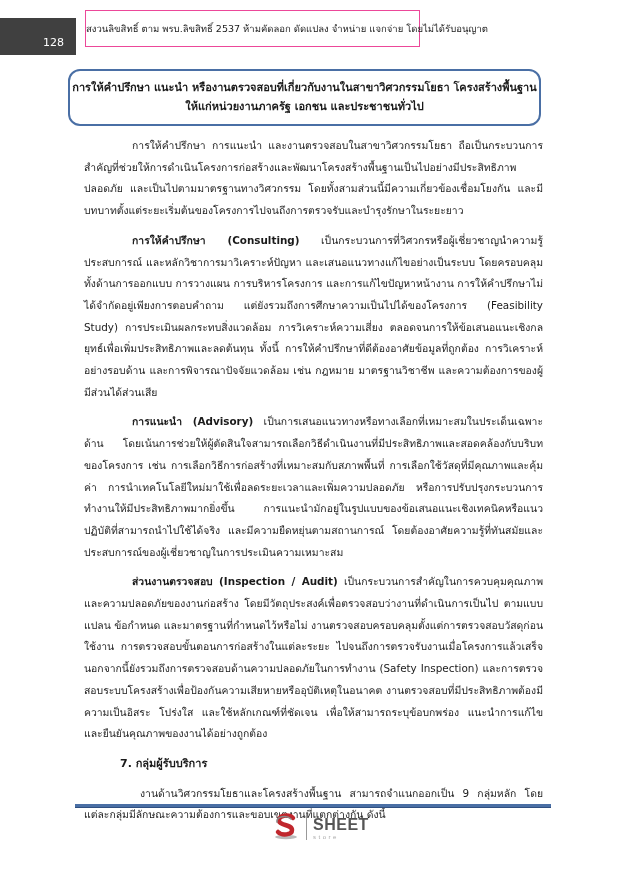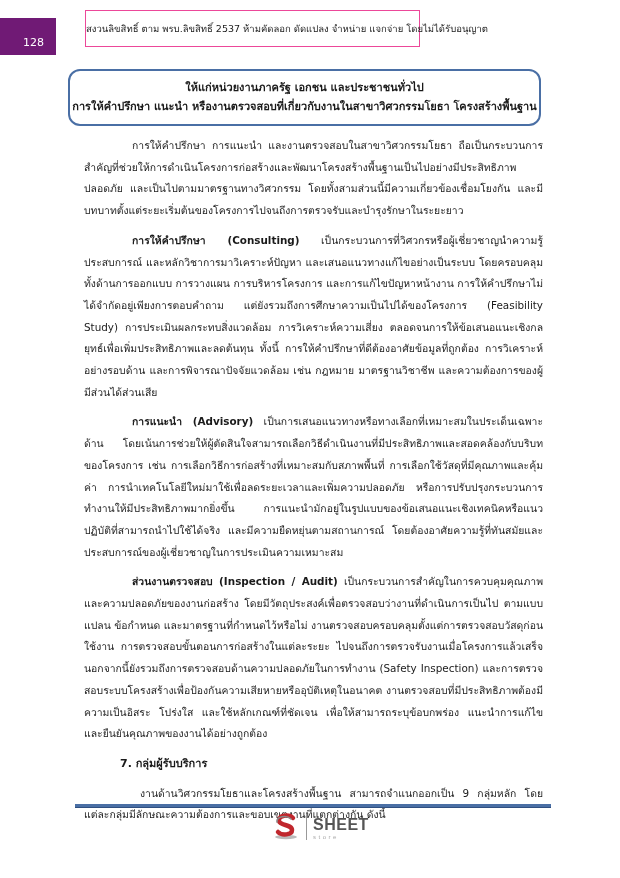--- a/index.html
+++ b/index.html
@@ -1,22 +1,22 @@
 <!DOCTYPE html>
 <html><head>
 <meta charset="utf-8">
 <style>
   html, body { margin: 0; padding: 0; }
   body {
     width: 620px; height: 878px; background: #ffffff; position: relative; overflow: hidden;
     font-family: "DejaVu Sans", "Liberation Sans", sans-serif; color: #1a1a1a;
   }
   .page-num {
-    position: absolute; left: 0; top: 18px; width: 56px; height: 37px;
-    background: #701a75; color: #fff; font-size: 11px;
+    position: absolute; left: 0; top: 18px; width: 76px; height: 37px;
+    background: #404040; color: #fff; font-size: 11px;
     display: flex; align-items: flex-end; justify-content: flex-end;
     padding: 0 12px 6px 0; box-sizing: border-box;
   }
   .copyright-box {
     position: absolute; left: 85px; top: 10px; width: 335px; height: 37px;
     border: 1px solid #ec4899; box-sizing: border-box;
     font-size: 9.5px; display: flex; align-items: center; white-space: nowrap;
   }
   .title-box {
     position: absolute; left: 68px; top: 69px; width: 473px; height: 57px;
@@ -51,22 +51,22 @@
 
 <div class="page-num">
   <span>128</span>
 </div>
 
 <div class="copyright-box">
   <span>สงวนลิขสิทธิ์ ตาม พรบ.ลิขสิทธิ์ 2537 ห้ามคัดลอก ดัดแปลง จำหน่าย แจกจ่าย โดยไม่ได้รับอนุญาต</span>
 </div>
 
 <div class="title-box">
+  <div>การให้คำปรึกษา แนะนำ หรืองานตรวจสอบที่เกี่ยวกับงานในสาขาวิศวกรรมโยธา โครงสร้างพื้นฐาน</div>
   <div>ให้แก่หน่วยงานภาครัฐ เอกชน และประชาชนทั่วไป</div>
-  <div>การให้คำปรึกษา แนะนำ หรืองานตรวจสอบที่เกี่ยวกับงานในสาขาวิศวกรรมโยธา โครงสร้างพื้นฐาน</div>
 </div>
 
 <div class="content">
   <p class="indent">การให้คำปรึกษา การแนะนำ และงานตรวจสอบในสาขาวิศวกรรมโยธา ถือเป็นกระบวนการสำคัญที่ช่วยให้การดำเนินโครงการก่อสร้างและพัฒนาโครงสร้างพื้นฐานเป็นไปอย่างมีประสิทธิภาพ ปลอดภัย และเป็นไปตามมาตรฐานทางวิศวกรรม โดยทั้งสามส่วนนี้มีความเกี่ยวข้องเชื่อมโยงกัน และมีบทบาทตั้งแต่ระยะเริ่มต้นของโครงการไปจนถึงการตรวจรับและบำรุงรักษาในระยะยาว</p>
   <p class="indent"><b class="term">การให้คำปรึกษา (Consulting)</b><span> เป็นกระบวนการที่วิศวกรหรือผู้เชี่ยวชาญนำความรู้ ประสบการณ์ และหลักวิชาการมาวิเคราะห์ปัญหา และเสนอแนวทางแก้ไขอย่างเป็นระบบ โดยครอบคลุมทั้งด้านการออกแบบ การวางแผน การบริหารโครงการ และการแก้ไขปัญหาหน้างาน การให้คำปรึกษาไม่ได้จำกัดอยู่เพียงการตอบคำถาม แต่ยังรวมถึงการศึกษาความเป็นไปได้ของโครงการ (Feasibility Study) การประเมินผลกระทบสิ่งแวดล้อม การวิเคราะห์ความเสี่ยง ตลอดจนการให้ข้อเสนอแนะเชิงกลยุทธ์เพื่อเพิ่มประสิทธิภาพและลดต้นทุน ทั้งนี้ การให้คำปรึกษาที่ดีต้องอาศัยข้อมูลที่ถูกต้อง การวิเคราะห์อย่างรอบด้าน และการพิจารณาปัจจัยแวดล้อม เช่น กฎหมาย มาตรฐานวิชาชีพ และความต้องการของผู้มีส่วนได้ส่วนเสีย</span></p>
   <p class="indent"><b class="term">การแนะนำ (Advisory)</b><span> เป็นการเสนอแนวทางหรือทางเลือกที่เหมาะสมในประเด็นเฉพาะด้าน โดยเน้นการช่วยให้ผู้ตัดสินใจสามารถเลือกวิธีดำเนินงานที่มีประสิทธิภาพและสอดคล้องกับบริบทของโครงการ เช่น การเลือกวิธีการก่อสร้างที่เหมาะสมกับสภาพพื้นที่ การเลือกใช้วัสดุที่มีคุณภาพและคุ้มค่า การนำเทคโนโลยีใหม่มาใช้เพื่อลดระยะเวลาและเพิ่มความปลอดภัย หรือการปรับปรุงกระบวนการทำงานให้มีประสิทธิภาพมากยิ่งขึ้น การแนะนำมักอยู่ในรูปแบบของข้อเสนอแนะเชิงเทคนิคหรือแนวปฏิบัติที่สามารถนำไปใช้ได้จริง และมีความยืดหยุ่นตามสถานการณ์ โดยต้องอาศัยความรู้ที่ทันสมัยและประสบการณ์ของผู้เชี่ยวชาญในการประเมินความเหมาะสม</span></p>
   <p class="indent"><b class="term">ส่วนงานตรวจสอบ (Inspection / Audit)</b><span> เป็นกระบวนการสำคัญในการควบคุมคุณภาพและความปลอดภัยของงานก่อสร้าง โดยมีวัตถุประสงค์เพื่อตรวจสอบว่างานที่ดำเนินการเป็นไป ตามแบบแปลน ข้อกำหนด และมาตรฐานที่กำหนดไว้หรือไม่ งานตรวจสอบครอบคลุมตั้งแต่การตรวจสอบวัสดุก่อนใช้งาน การตรวจสอบขั้นตอนการก่อสร้างในแต่ละระยะ ไปจนถึงการตรวจรับงานเมื่อโครงการแล้วเสร็จ นอกจากนี้ยังรวมถึงการตรวจสอบด้านความปลอดภัยในการทำงาน (Safety Inspection) และการตรวจสอบระบบโครงสร้างเพื่อป้องกันความเสียหายหรืออุบัติเหตุในอนาคต งานตรวจสอบที่มีประสิทธิภาพต้องมีความเป็นอิสระ โปร่งใส และใช้หลักเกณฑ์ที่ชัดเจน เพื่อให้สามารถระบุข้อบกพร่อง แนะนำการแก้ไข และยืนยันคุณภาพของงานได้อย่างถูกต้อง</span></p>
   <p class="heading">7. กลุ่มผู้รับบริการ</p>
   <p class="sub-indent">งานด้านวิศวกรรมโยธาและโครงสร้างพื้นฐาน สามารถจำแนกออกเป็น 9 กลุ่มหลัก โดยแต่ละกลุ่มมีลักษณะความต้องการและขอบเขตงานที่แตกต่างกัน ดังนี้</p>
 </div>

